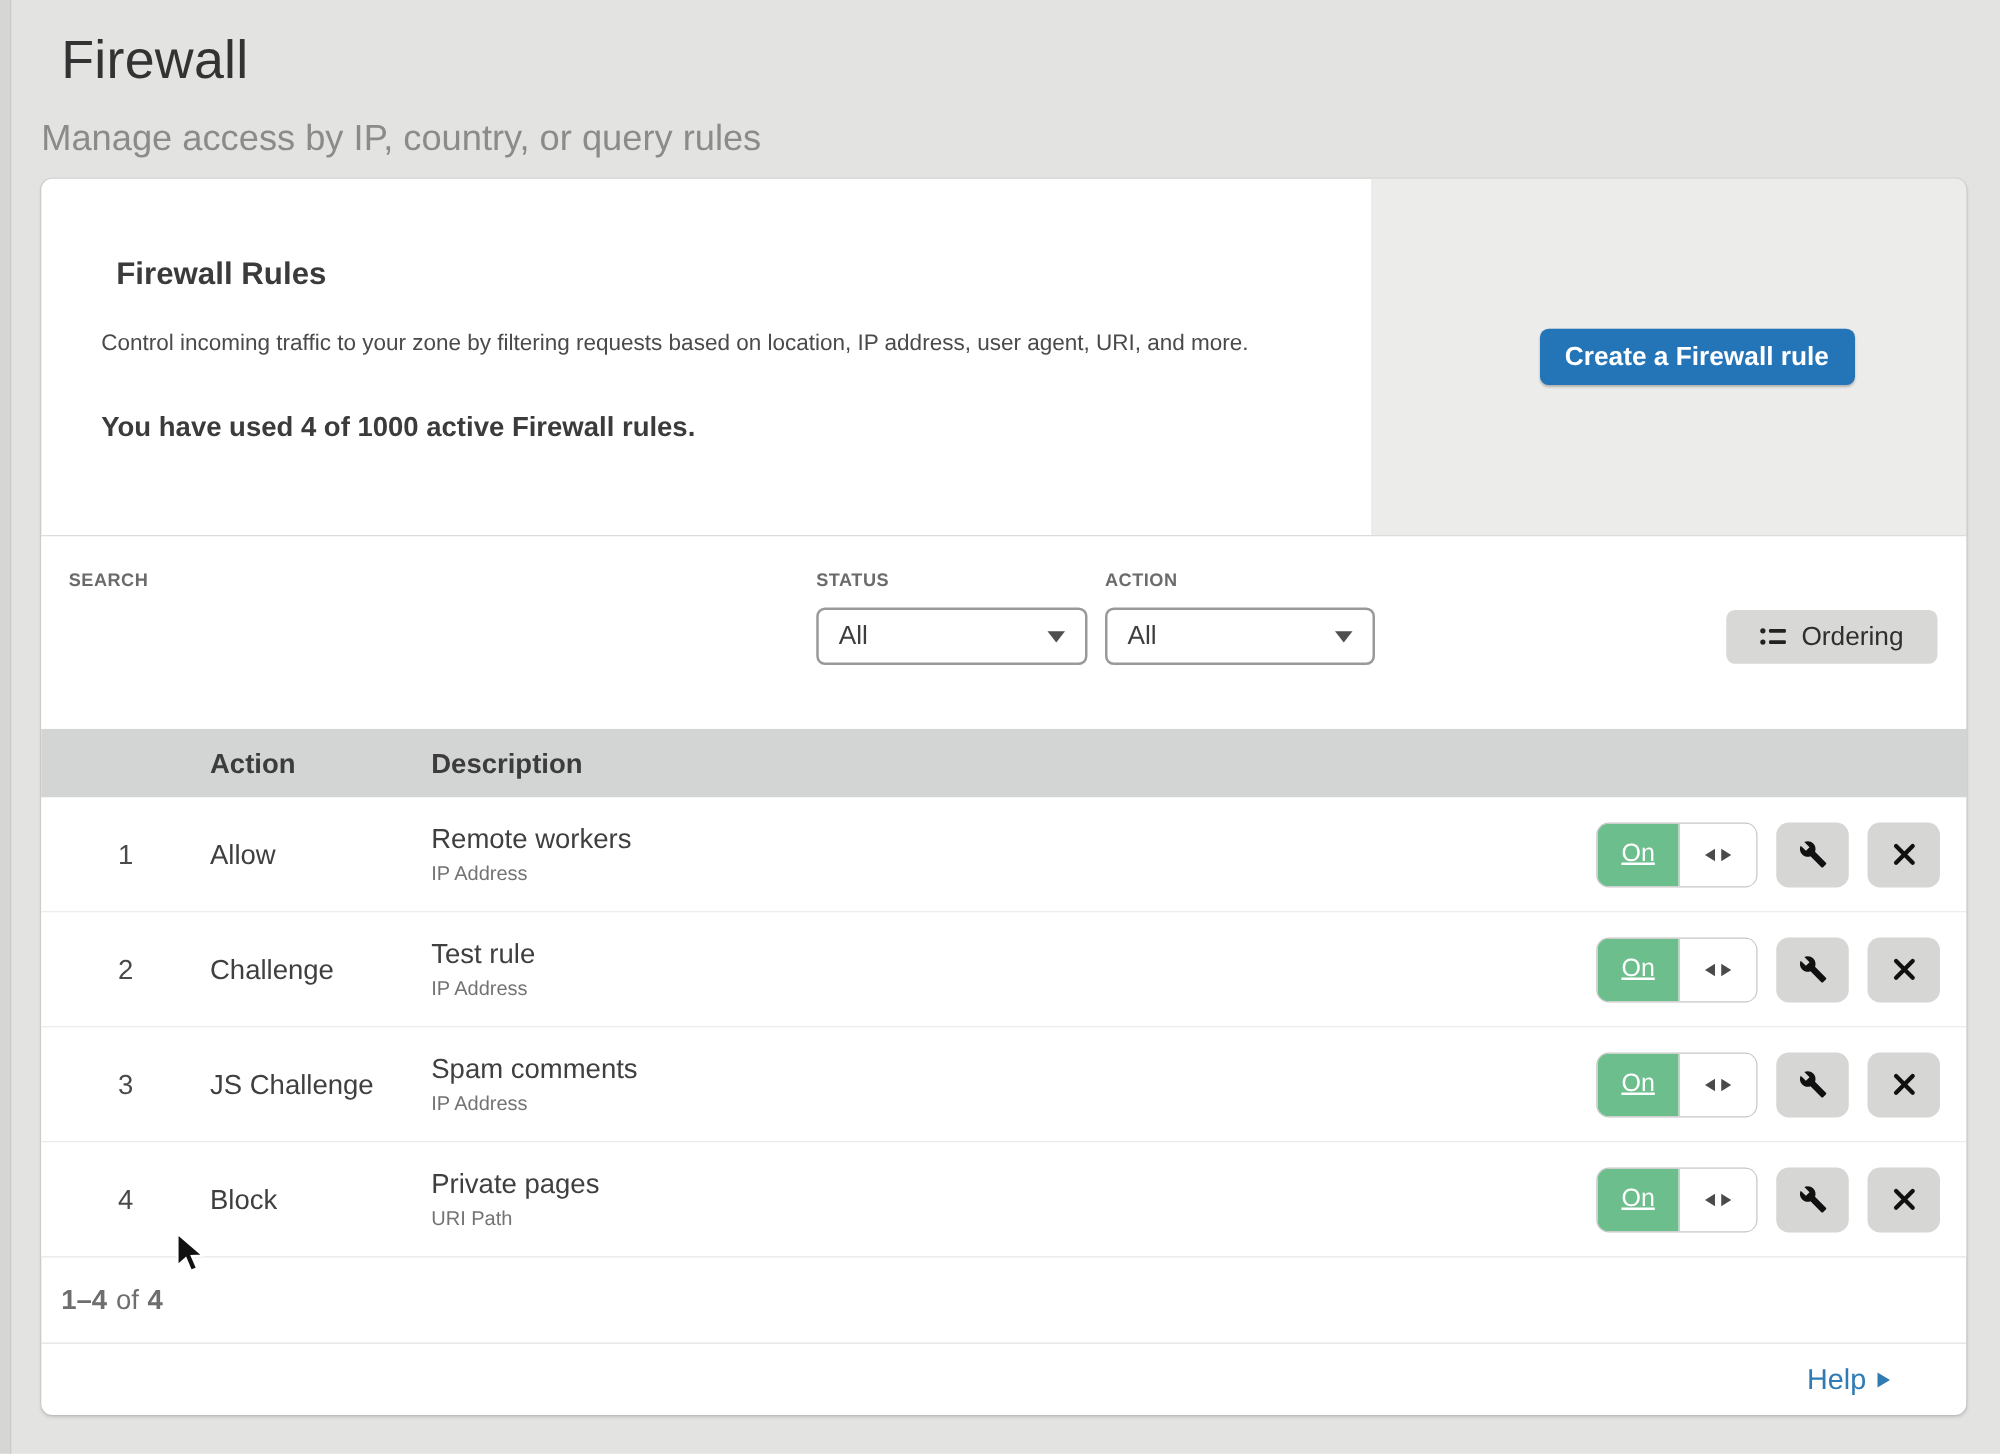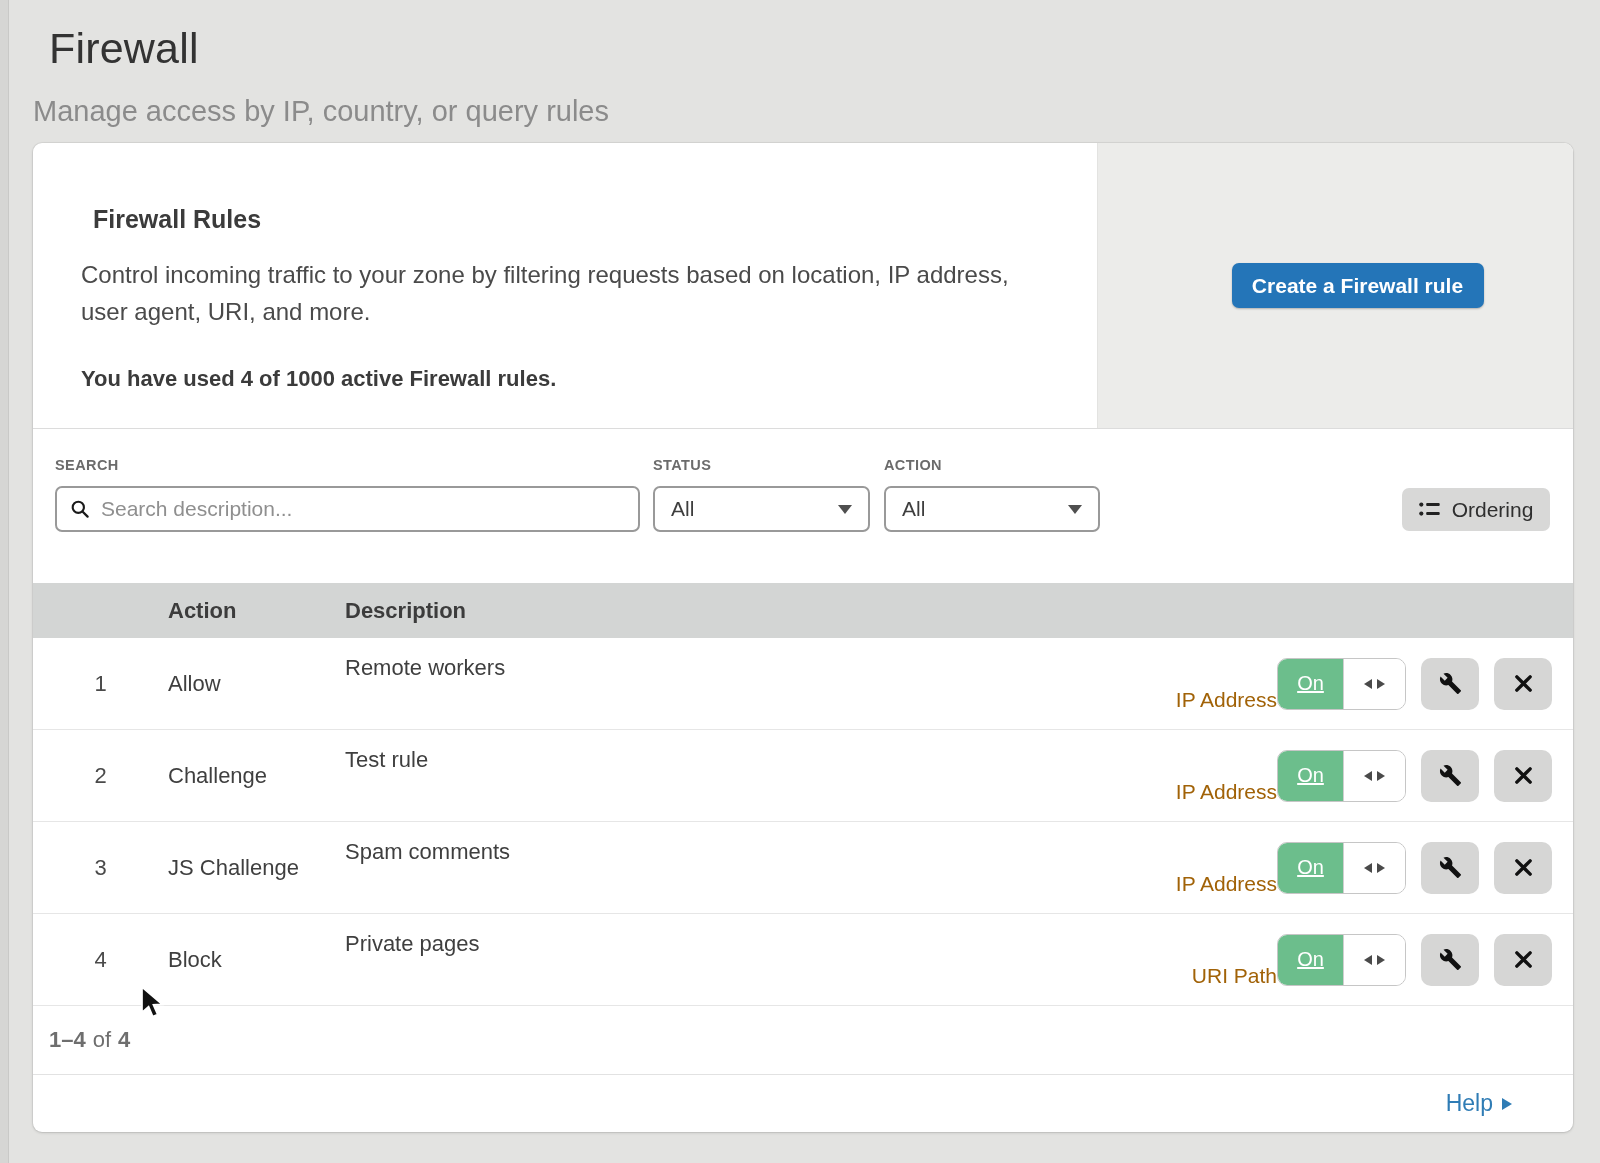--- a/index.html
+++ b/index.html
@@ -25,21 +25,21 @@
     position:absolute;left:33px;top:143px;width:1540px;height:989px;
     background:#ffffff;border-radius:9px;
     box-shadow:0 1px 3px rgba(0,0,0,.14), 0 0 0 1px rgba(0,0,0,.05);
     display:flex;flex-direction:column;
   }
 
   
   .top-section{height:285px;display:flex;}
   .info{width:1064px;padding:50px 48px 0;}
   .info h2{margin:12px;font-size:25px;font-weight:700;color:#3b3b3b;}
-  .info .desc{margin:22px 0 0;font-size:24px;color:#4a4a4a;line-height:37px;max-width:950px;}
+  .info .desc{margin:22px 0 0;font-size:18px;color:#4a4a4a;line-height:37px;max-width:950px;}
   .info .usage{margin:36px 0 0;font-size:22px;font-weight:700;color:#3b3b3b;}
   .side-panel{flex:1;background:#ececea;border-radius:0 9px 0 0;border-left:1px solid #e3e3e1;
     display:flex;align-items:center;justify-content:center;padding-left:44px;}
   .btn-primary{
     width:252px;height:45px;border:none;border-radius:7px;cursor:pointer;
     background:var(--accent-blue);color:#ffffff;font-size:21px;font-weight:700;
     font-family:"Liberation Sans", sans-serif;box-shadow:0 1px 2px rgba(0,0,0,.25);
   }
 
   
@@ -57,37 +57,37 @@
     padding-left:44px;padding-right:10px;font-size:21px;color:#3f3f3f;
     font-family:"Liberation Sans", sans-serif;
   }
   .search-box input::placeholder{color:#8f8f8f;}
   .select{height:46px;border:2px solid #999999;border-radius:7px;display:flex;align-items:center;
     padding:0 16px;font-size:21px;color:#3e3e3e;cursor:pointer;background:#fff;}
   .status-group .select{width:217px;}
   .action-group .select{width:216px;}
   .chevron{margin-left:auto;width:0;height:0;border-left:7px solid transparent;border-right:7px solid transparent;border-top:9px solid #4f4f4f;}
   .ordering-btn{
-    position:absolute;right:23px;top:59px;width:148px;height:43px;border:none;border-radius:7px;
+    position:absolute;right:23px;top:59px;width:169px;height:43px;border:none;border-radius:7px;
     background:#d8d8d7;color:#2f2f2f;font-size:21px;font-family:"Liberation Sans", sans-serif;
     display:flex;align-items:center;justify-content:center;gap:12px;cursor:pointer;
   }
 
   
   .table-head{height:55px;background:var(--header-gray);display:flex;align-items:center;
     font-size:22px;font-weight:700;color:#3c3c3c;}
   .col-num{width:135px;text-align:center;}
   .col-action{width:177px;}
   .col-desc{flex:1;}
   .rule-row{height:92px;display:flex;align-items:center;border-bottom:1px solid #e6e6e6;background:#fff;}
   .rule-row:last-of-type{border-bottom:1px solid #d9d9d9;}
   .rule-row .col-num{font-size:22px;color:#4a4a4a;}
   .rule-row .col-action{font-size:22px;color:#3f3f3f;}
   .desc-main{font-size:22px;color:#3f3f3f;margin-bottom:7px;}
-  .desc-sub{font-size:21px;color:#a16207;text-align:right;}
+  .desc-sub{font-size:16px;color:#737373;}
   .row-controls{display:flex;align-items:center;margin-left:auto;padding-right:21px;gap:15px;}
   .toggle{width:129px;height:52px;display:flex;border-radius:10px;overflow:hidden;border:1px solid #c6c6c6;cursor:pointer;}
   .toggle-on{width:65px;background:var(--toggle-green);color:#ffffff;font-size:20px;
     display:flex;align-items:center;justify-content:center;text-decoration:underline;}
   .toggle-knob{flex:1;background:#ffffff;border-left:1px solid #cfcfcf;
     display:flex;align-items:center;justify-content:center;gap:5px;}
   .tri{display:block;width:0;height:0;}
   .tri-left{border-right:8px solid #4a4a4a;border-top:5.5px solid transparent;border-bottom:5.5px solid transparent;}
   .tri-right{border-left:8px solid #4a4a4a;border-top:5.5px solid transparent;border-bottom:5.5px solid transparent;}
   .icon-btn{width:58px;height:52px;border:none;border-radius:10px;background:#d6d6d5;
@@ -122,29 +122,20 @@
       <p class="usage">You have used 4 of 1000 active Firewall rules.</p>
     </div>
     <div class="side-panel">
       <button class="btn-primary">Create a Firewall rule</button>
     </div>
   </div>
 
   <div class="filter-section">
     <div class="filter-group search-group">
       <div class="filter-label">SEARCH</div>
-      <div class="search-box">
-        <span class="search-icon">
-          <svg width="20" height="20" viewBox="0 0 20 20">
-              <circle cx="8.3" cy="8.3" r="5.6" fill="none" stroke="#1a1a1a" stroke-width="2.1"></circle>
-              <line x1="12.7" y1="12.7" x2="17.6" y2="17.6" stroke="#1a1a1a" stroke-width="2.3" stroke-linecap="round"></line>
-            </svg>
-        </span>
-        <input type="text" placeholder="Search description..." style="">
-      </div>
     </div>
 
     <div class="filter-group status-group">
       <div class="filter-label">STATUS</div>
       <div class="select">
         <span>All</span>
         <span class="chevron"></span>
       </div>
     </div>
 

